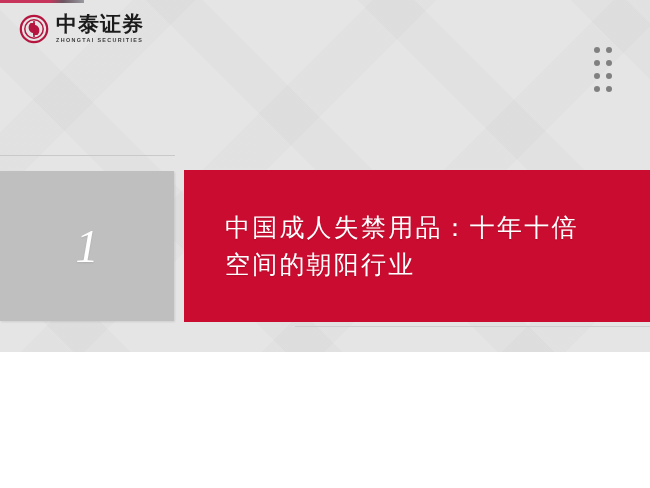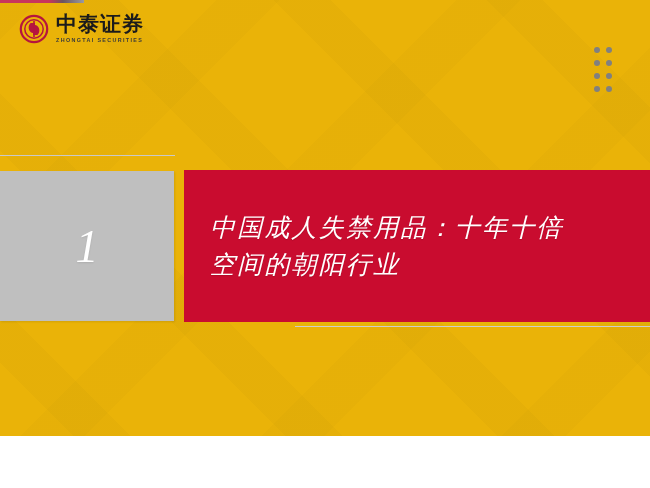--- a/index.html
+++ b/index.html
@@ -10,22 +10,22 @@
     width: 650px;
     height: 488px;
     font-family: "Liberation Sans", sans-serif;
     background: #ffffff;
     overflow: hidden;
   }
 
   #slide {
     position: relative;
     width: 650px;
-    height: 436px;
-    background: #eab308;
+    height: 352px;
+    background: #e5e5e5;
     overflow: hidden;
   }
 
   
   #watermark {
     position: absolute;
     inset: 0;
     background-image:
       repeating-linear-gradient(45deg,
         rgba(0,0,0,0.000) 0px,
@@ -155,25 +155,24 @@
     background: #c90c2f;
     display: flex;
     align-items: center;
   }
   #title-text {
     color: #ffffff;
     font-family: "Liberation Serif", "DejaVu Serif", serif;
     font-size: 25px;
     line-height: 1.48;
     letter-spacing: 2.2px;
-    padding-left: 26px;
+    padding-left: 41px;
     padding-right: 18px;
     max-width: 380px;
     text-shadow: 0 1px 1px rgba(0,0,0,0.12);
-    font-style: italic;
   }
 
   
   #lower-rule {
     position: absolute;
     left: 295px;
     top: 326px;
     width: 355px;
     height: 1px;
     background: #cdcdcd;

